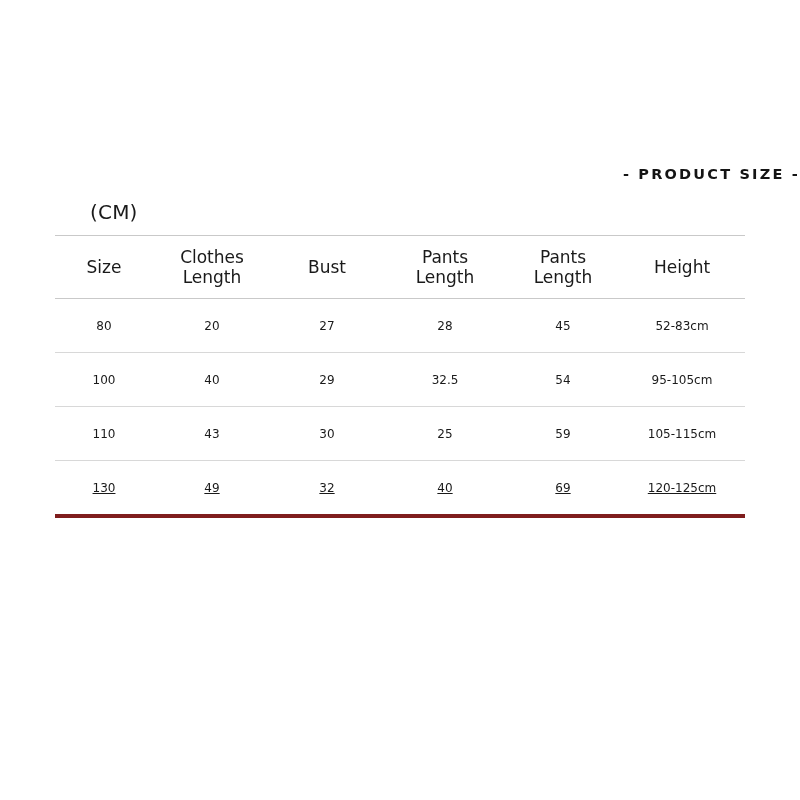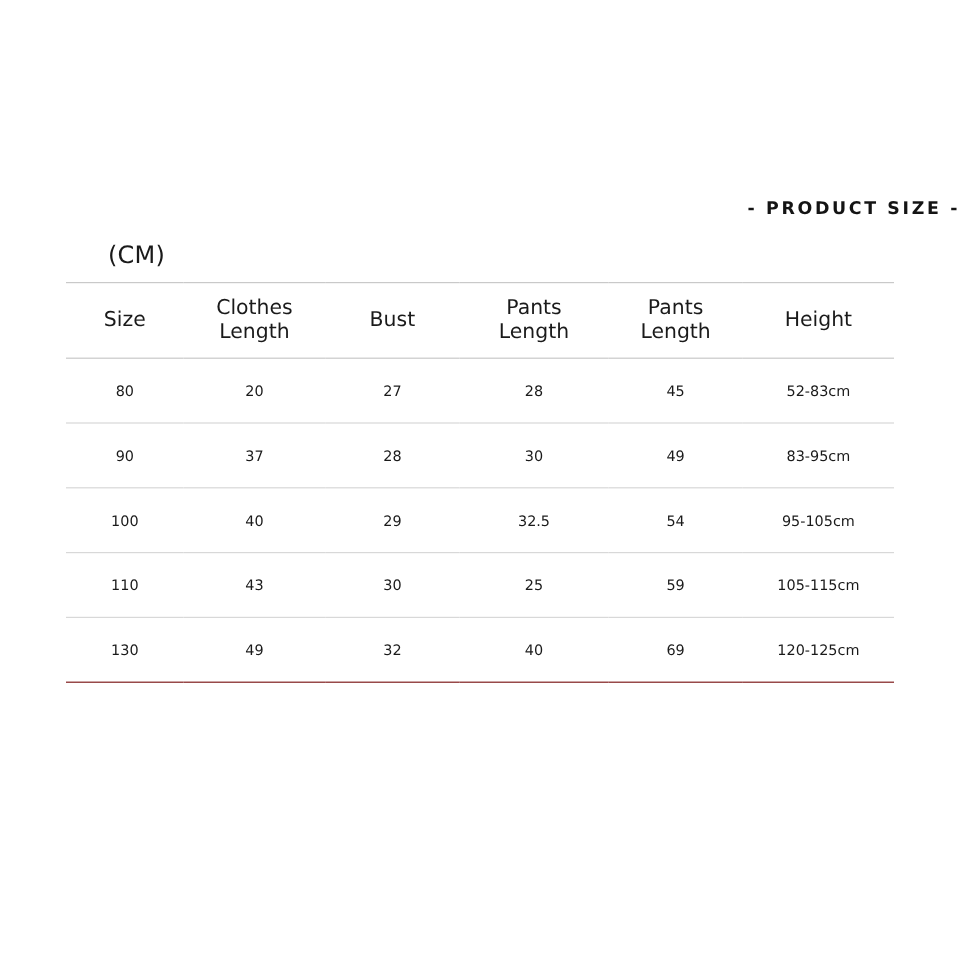--- a/index.html
+++ b/index.html
@@ -70,21 +70,22 @@
     border-top: 1px solid #c9c9c9;
     border-bottom: 1px solid #c9c9c9;
   }
   .size-table tbody td {
     height: 53px;
     vertical-align: middle;
     border-bottom: 1px solid #d8d8d8;
     font-size: 12px;
   }
   .size-table tbody tr:last-child td {
-    border-bottom: 1px solid #7f1d1d;
+    border-bottom: 4px solid #7f1d1d;
+    text-decoration: underline;
   }
   .hdr-line2 { display: block; }
 </style>
 </head>
 <body>
 
 <div class="page">
 
   <div class="title">-  PRODUCT SIZE  -</div>
 
@@ -127,28 +128,20 @@
     <tbody>
       <tr>
         <td>80</td>
         <td>20</td>
         <td>27</td>
         <td>28</td>
         <td>45</td>
         <td>52-83cm</td>
       </tr>
       <tr>
-        <td>90</td>
-        <td>37</td>
-        <td>28</td>
-        <td>30</td>
-        <td>49</td>
-        <td>83-95cm</td>
-      </tr>
-      <tr>
         <td>100</td>
         <td>40</td>
         <td>29</td>
         <td>32.5</td>
         <td>54</td>
         <td>95-105cm</td>
       </tr>
       <tr>
         <td>110</td>
         <td>43</td>

